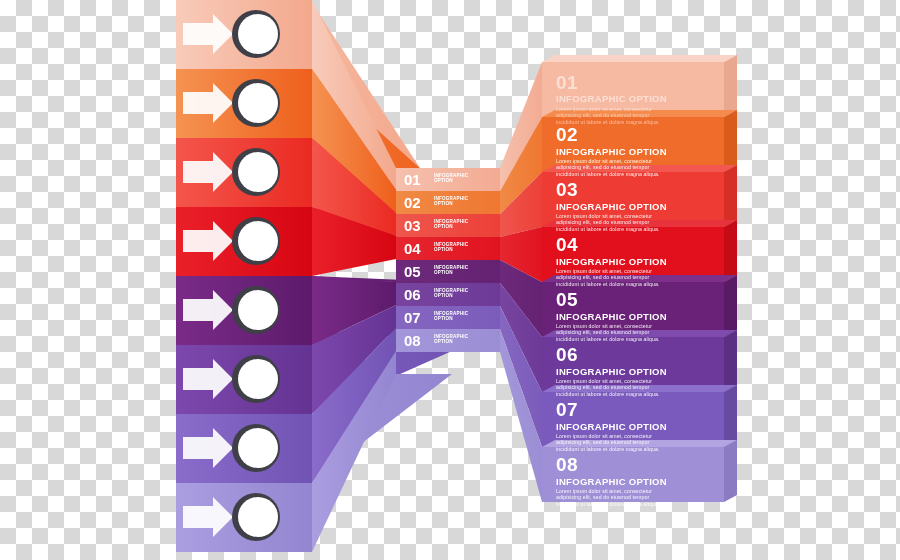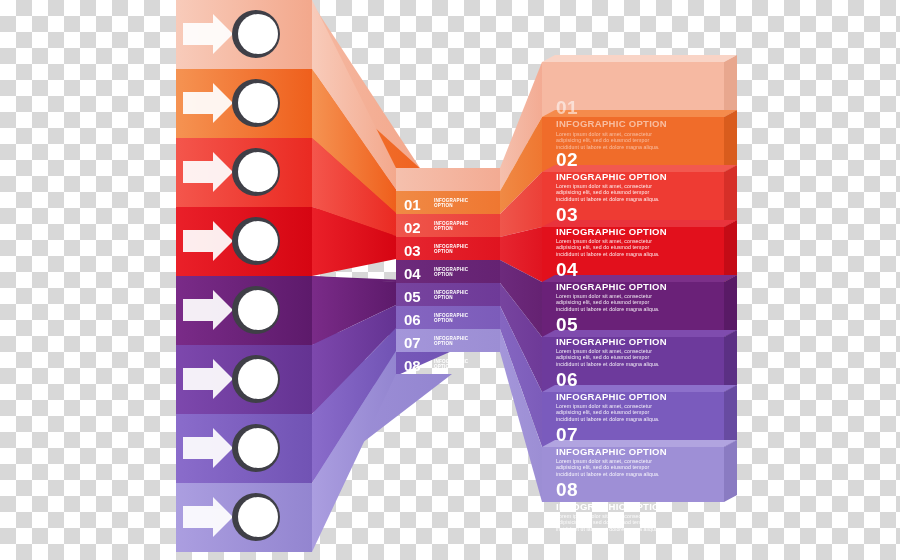--- a/index.html
+++ b/index.html
@@ -27,21 +27,20 @@
     overflow: hidden;
   }
   .layer { position: absolute; top: 0; left: 0; width: 900px; height: 560px; }
   svg.layer { display: block; }
 
   .txt {
     position: absolute;
     color: #ffffff;
     white-space: pre;
     pointer-events: none;
-    margin-top: 25px;
   }
   .num-right {
     font-size: 19px;
     font-weight: bold;
     letter-spacing: 0.5px;
   }
   .opt-right {
     font-size: 9.5px;
     font-weight: bold;
     letter-spacing: 0.3px;

